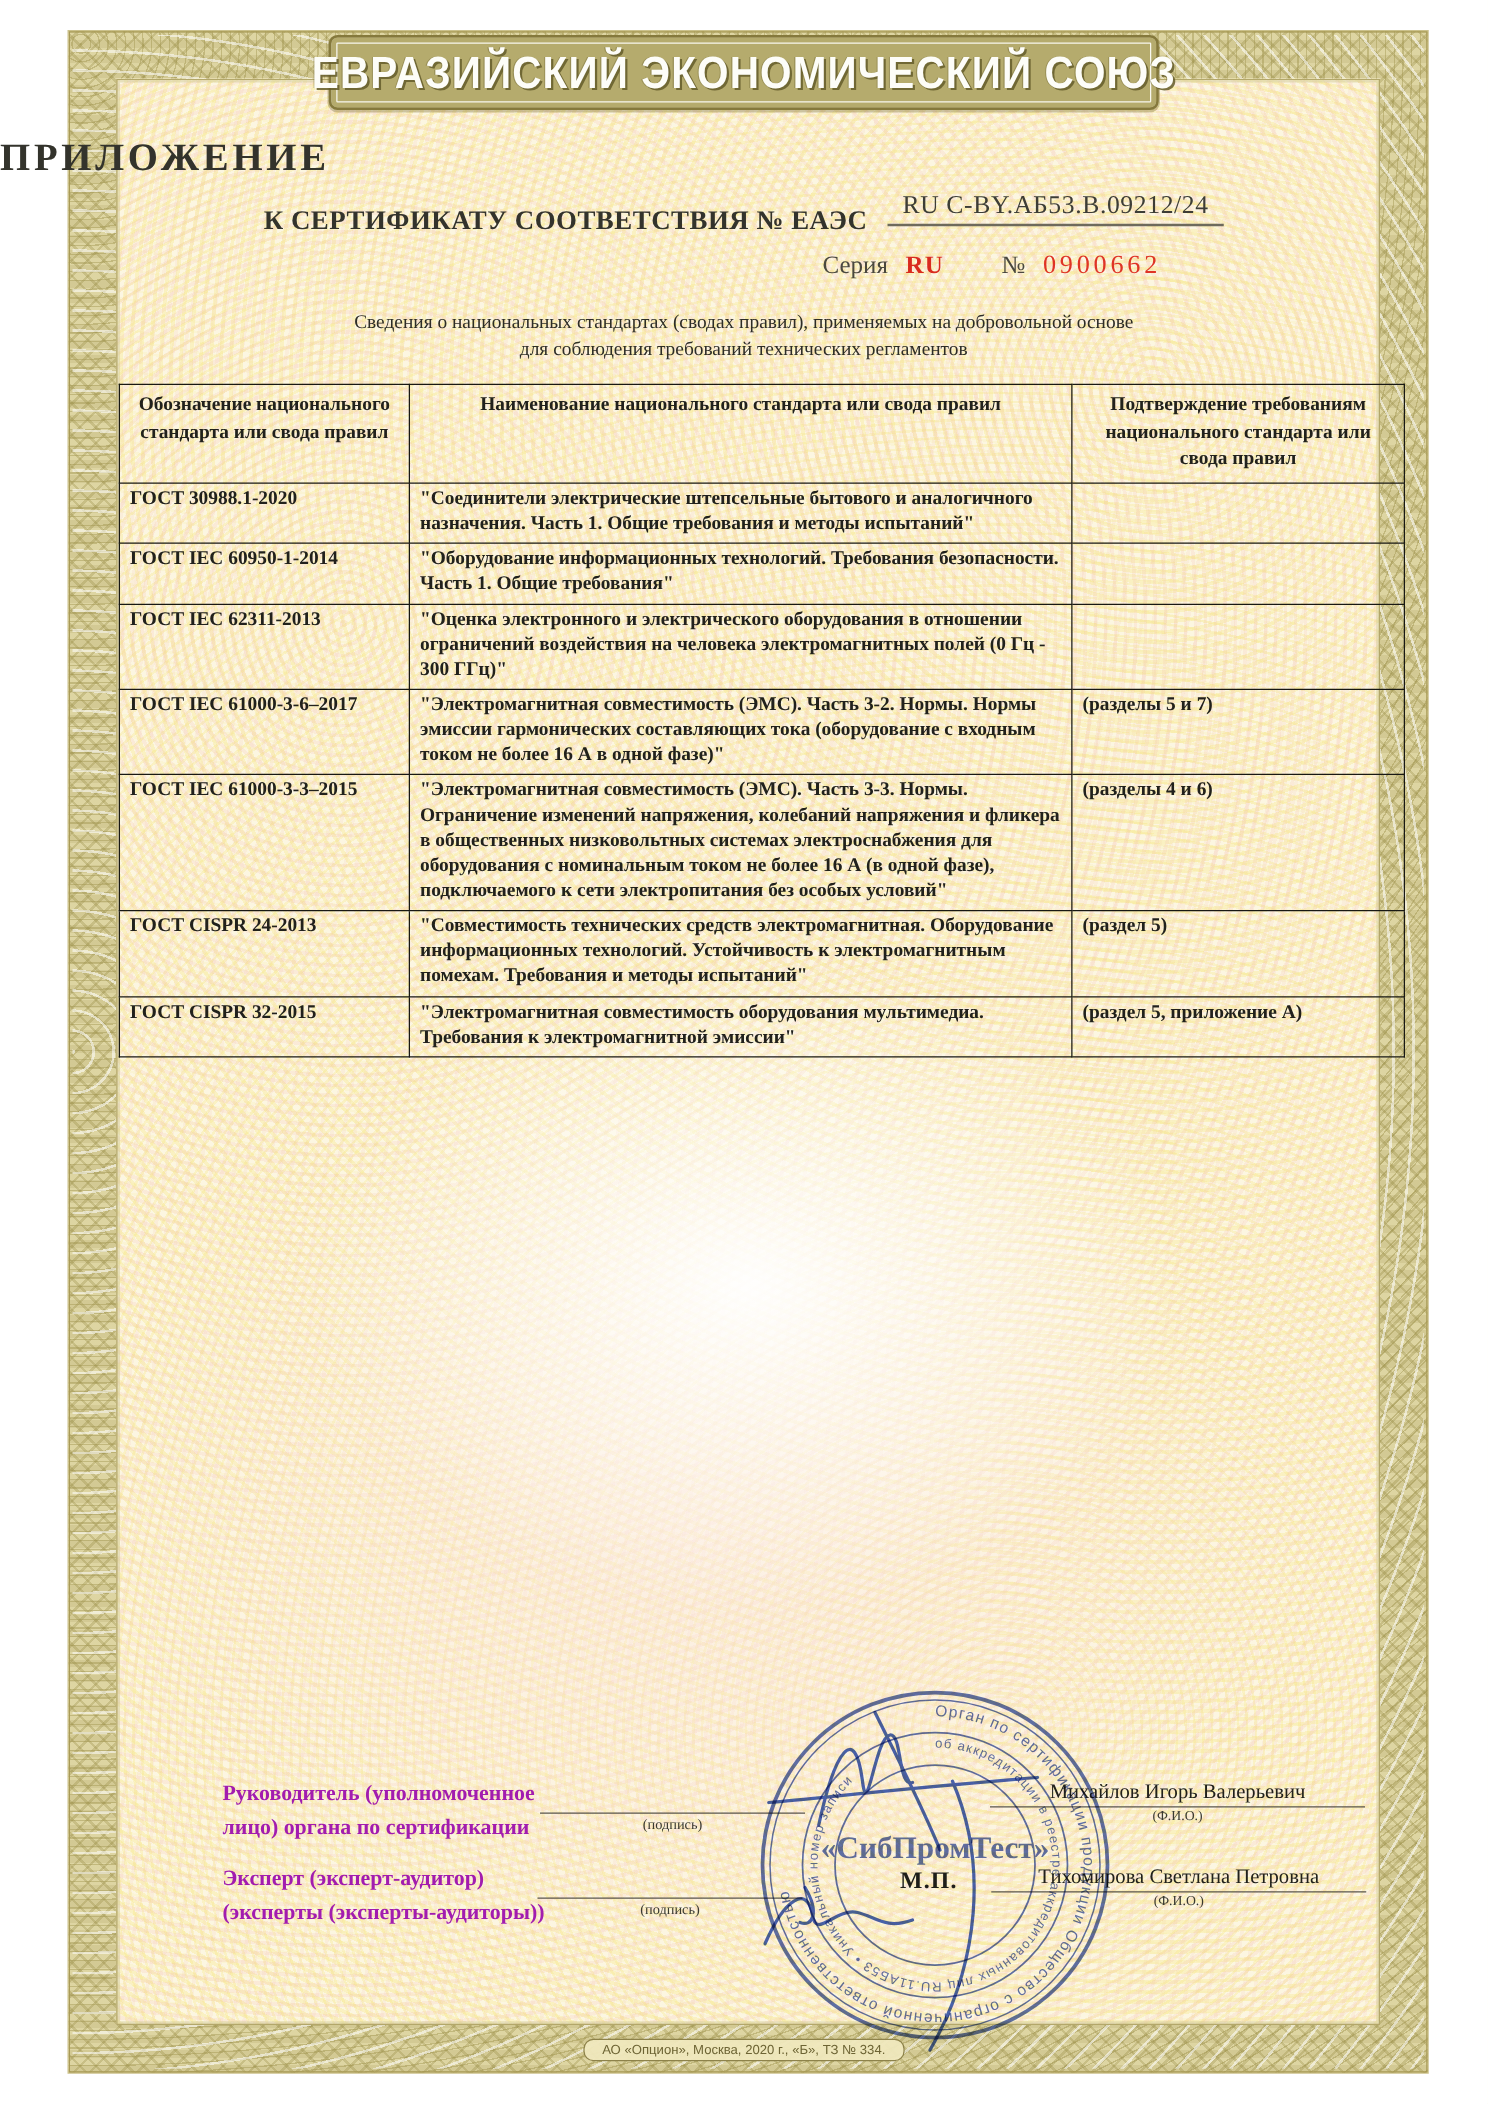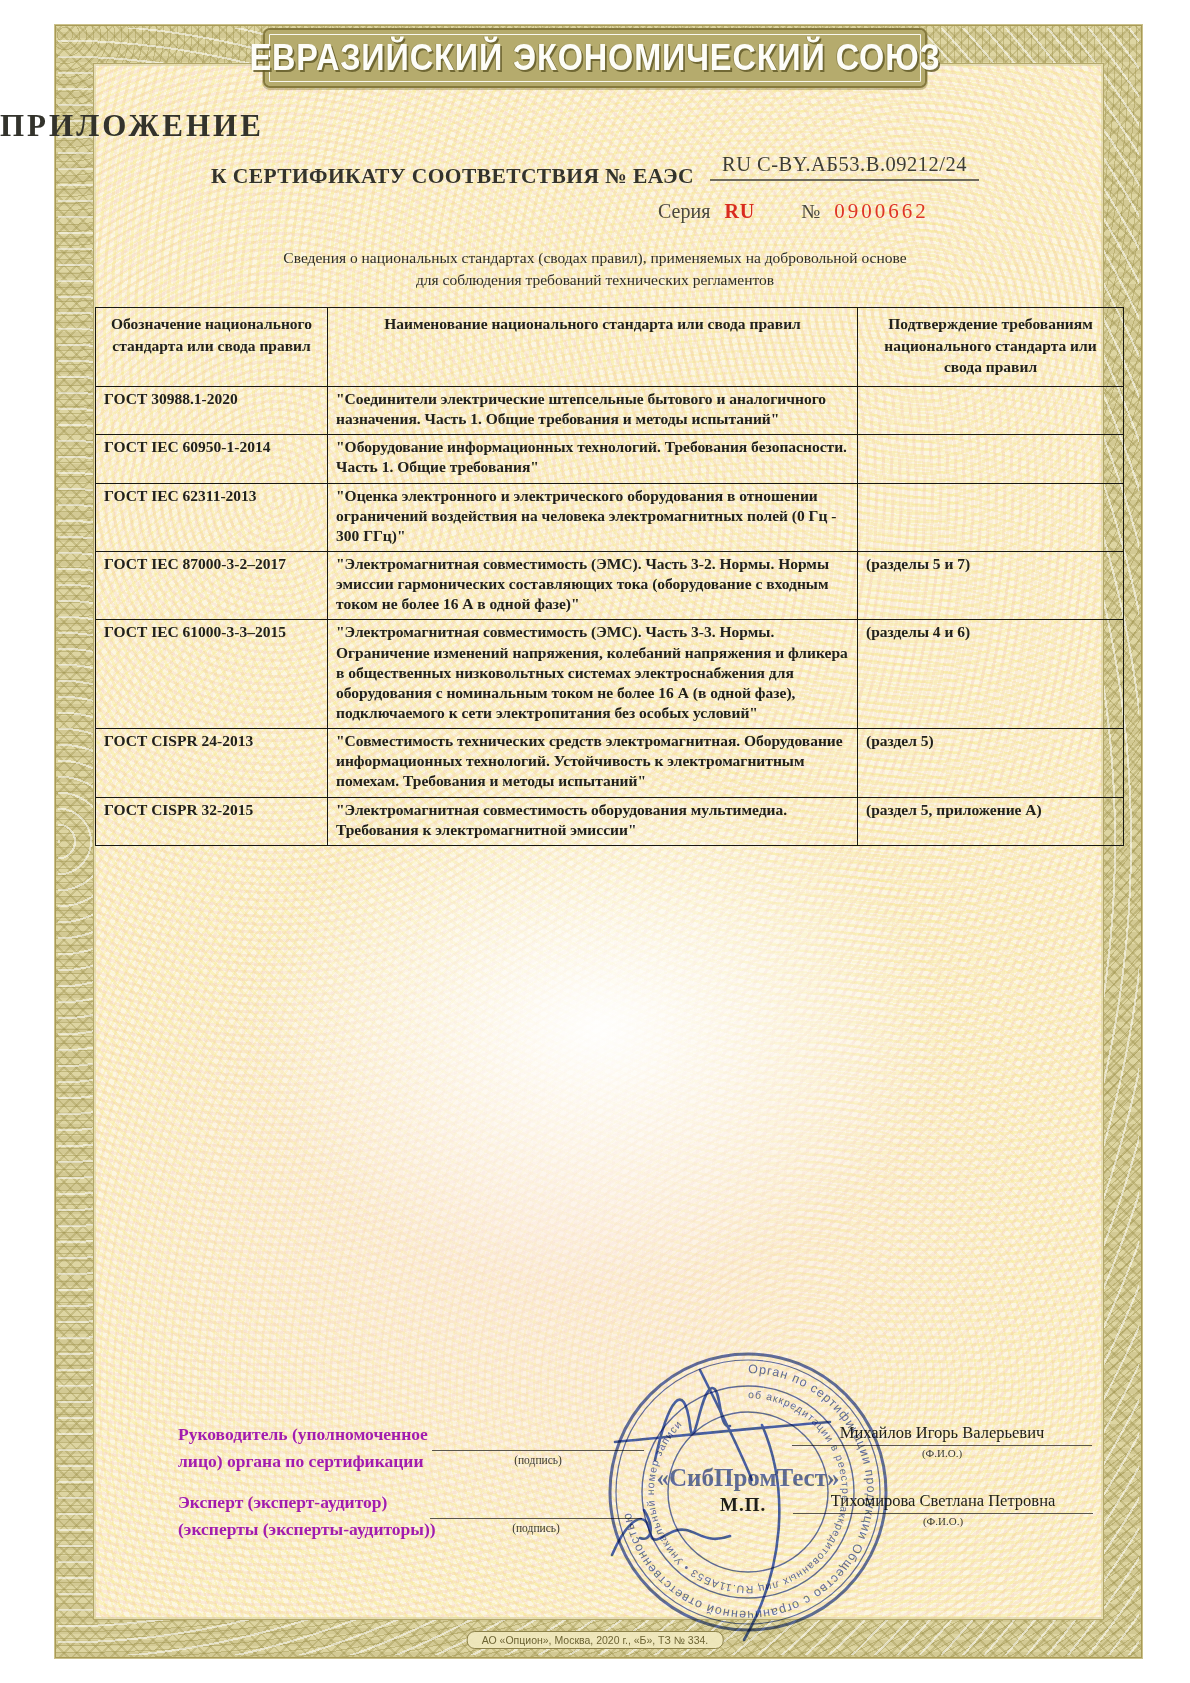--- a/index.html
+++ b/index.html
@@ -185,21 +185,21 @@
         <td>ГОСТ IEC 60950-1-2014</td>
         <td>"Оборудование информационных технологий. Требования безопасности. Часть 1. Общие требования"</td>
         <td class="cell-note"></td>
       </tr>
       <tr>
         <td>ГОСТ IEC 62311-2013</td>
         <td>"Оценка электронного и электрического оборудования в отношении ограничений воздействия на человека электромагнитных полей (0 Гц - 300 ГГц)"</td>
         <td class="cell-note"></td>
       </tr>
       <tr>
-        <td>ГОСТ IEC 87000-3-2–2017</td>
+        <td>ГОСТ IEC 61000-3-6–2017</td>
         <td>"Электромагнитная совместимость (ЭМС). Часть 3-2. Нормы. Нормы эмиссии гармонических составляющих тока (оборудование с входным током не более 16 А в одной фазе)"</td>
         <td class="cell-note">(разделы 5 и 7)</td>
       </tr>
       <tr>
         <td>ГОСТ IEC 61000-3-3–2015</td>
         <td>"Электромагнитная совместимость (ЭМС). Часть 3-3. Нормы. Ограничение изменений напряжения, колебаний напряжения и фликера в общественных низковольтных системах электроснабжения для оборудования с номинальным током не более 16 А (в одной фазе), подключаемого к сети электропитания без особых условий"</td>
         <td class="cell-note">(разделы 4 и 6)</td>
       </tr>
       <tr>
         <td>ГОСТ CISPR 24-2013</td>

